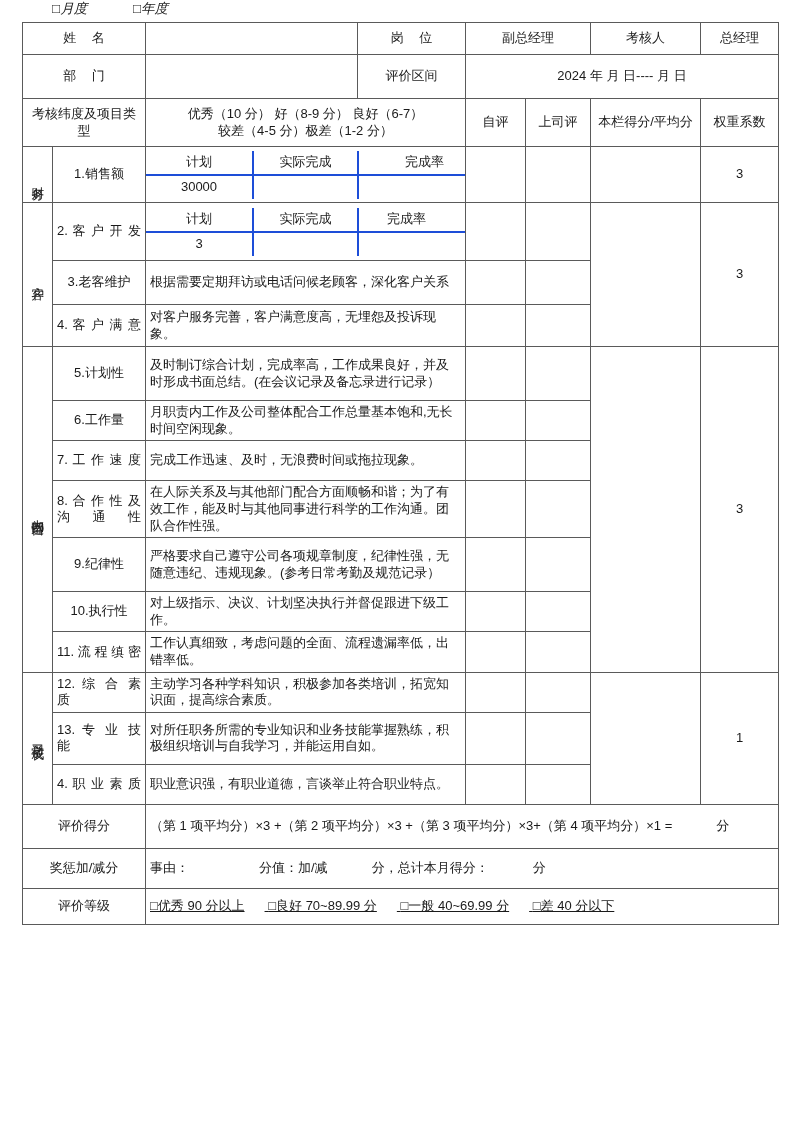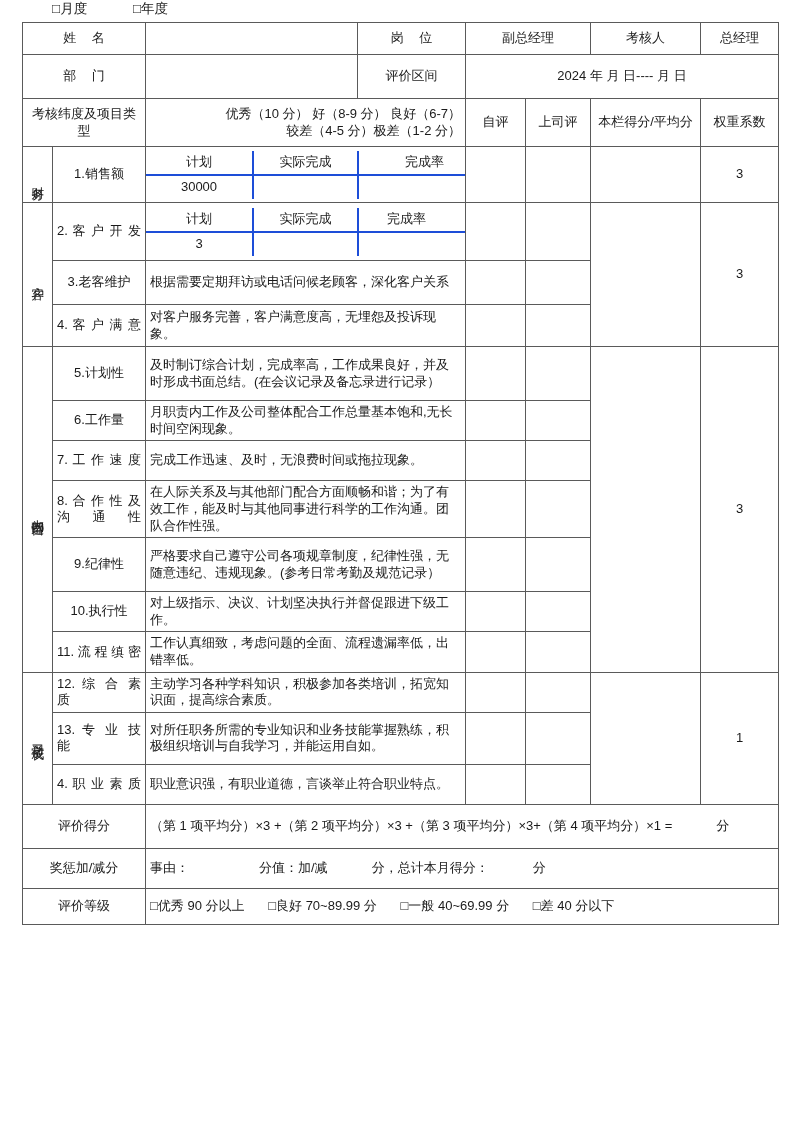--- a/index.html
+++ b/index.html
@@ -21,20 +21,21 @@
     padding-top: 50px;
     padding-bottom: 22px;
     font-family: "Liberation Sans", "DejaVu Sans", sans-serif;
   }
 
   .period-row {
     font-size: 13.5px;
     padding-left: 30px;
     padding-bottom: 4px;
     font-family: "Liberation Sans", "DejaVu Sans", sans-serif;
+    font-style: italic;
   }
   .period-row span { margin-right: 42px; }
 
   table.grid {
     width: 756px;
     border-collapse: collapse;
     table-layout: fixed;
     font-family: "Liberation Sans", "DejaVu Sans", sans-serif;
   }
   table.grid td {
@@ -88,26 +89,26 @@
     height: 24px;
     padding: 2px 4px;
   }
   .subwrap { padding: 0 !important; }
   table.sub tr:first-child td { border-top: 0; }
   table.sub tr:last-child td { border-bottom: 0; }
   table.sub td:first-child { border-left: 0; margin-top: 38px; }
   table.sub td:last-child { border-right: 0; padding-left: 28px; }
 
   .desc { font-size: 13px; line-height: 1.3; text-align: left; }
-  .hdr-scale { font-size: 13px; line-height: 1.32; text-align: right; padding-left: 4px; }
+  .hdr-scale { font-size: 13px; line-height: 1.32; text-align: center; padding-left: 4px; }
 
   .formula { font-size: 13px; line-height: 1.45; text-align: left; }
   .uline { text-decoration: underline; padding: 0 22px; }
   .grades span { margin-right: 20px; white-space: nowrap; }
-  .grade-row { font-size: 13px; }
+  .grade-row { font-size: 13px; text-decoration: underline; }
   .reward-row { font-size: 13px; }
   .sp-lg { display:inline-block; width: 70px; }
 </style>
 </head>
 <body>
 
 <div class="page">
 
 
   <div class="period-row">

